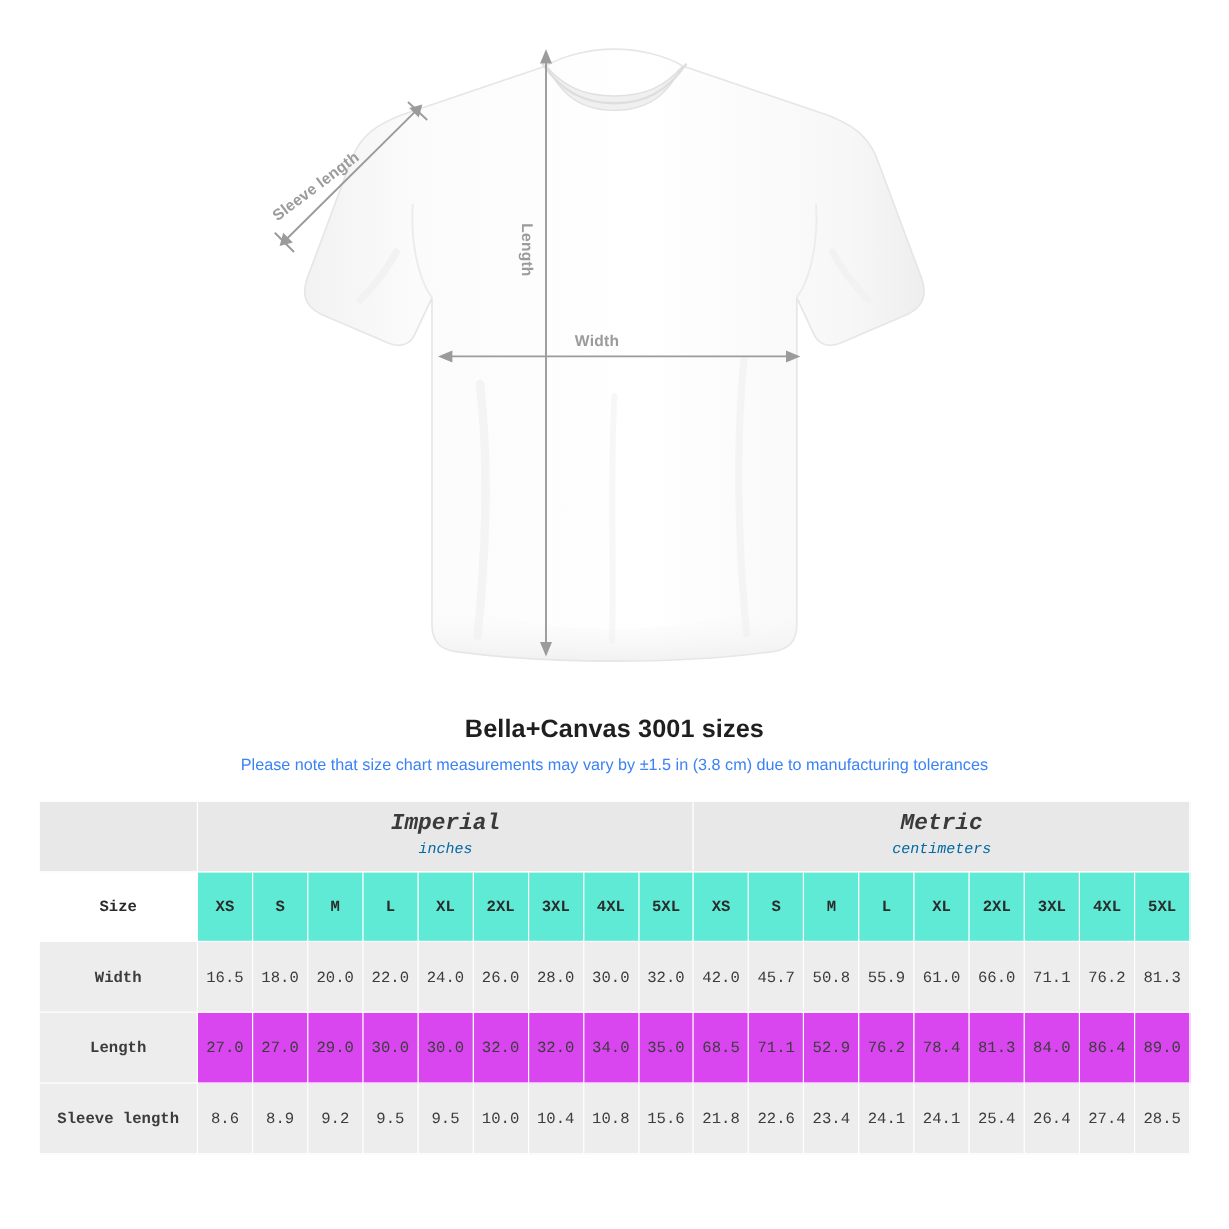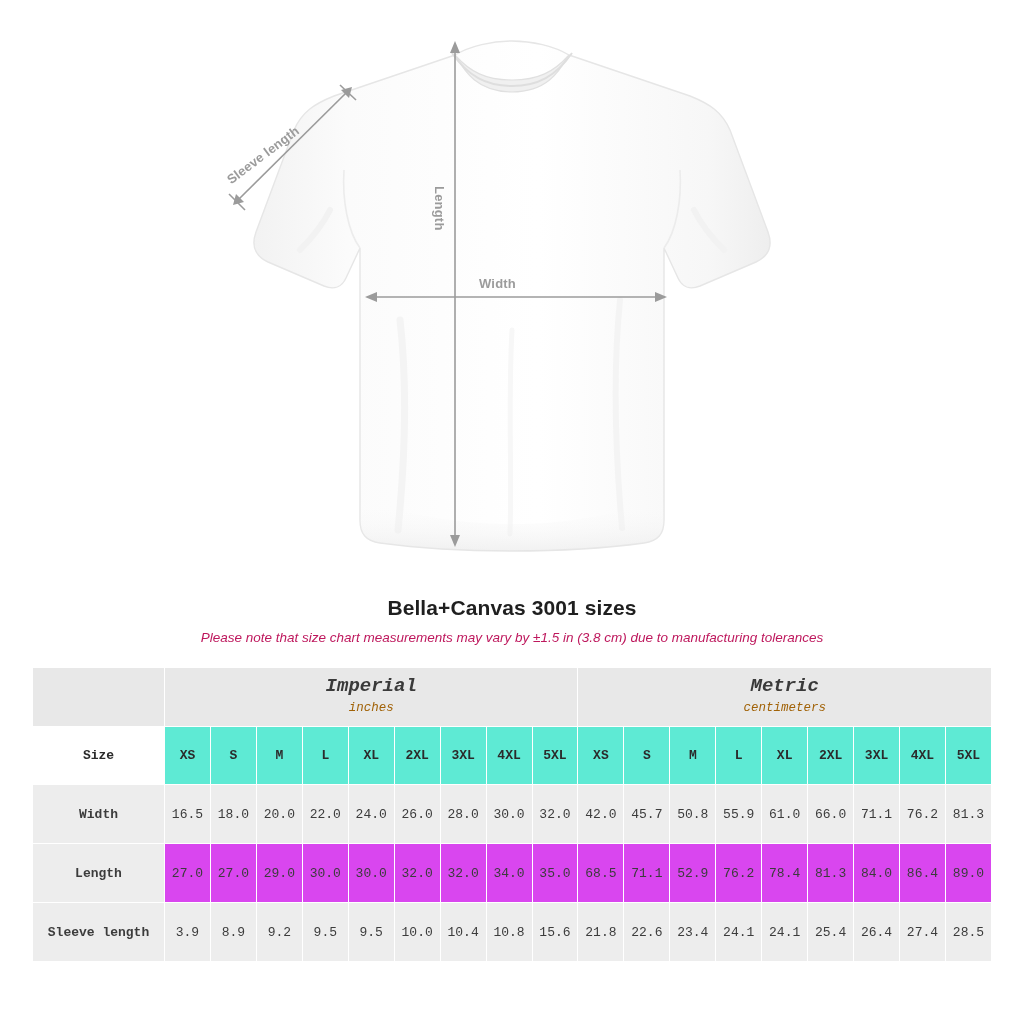--- a/index.html
+++ b/index.html
@@ -49,22 +49,21 @@
   .titles { text-align: center; margin-top: 16px; }
   .chart-title {
     font-size: 21px;
     font-weight: bold;
     color: #1f1f1f;
     letter-spacing: .1px;
   }
   .chart-note {
     margin-top: 10px;
     font-size: 13.5px;
-    font-style: italic;
-    color: #be185d;
+    color: #3b82f6;
   }
 
   
   .table-wrap {
     margin: 22px auto 0 auto;
     width: 960px;
   }
   table.size-table {
     border-collapse: collapse;
     width: 100%;
@@ -87,21 +86,21 @@
   .band-head .sys-name {
     font-size: 19px;
     font-style: italic;
     font-weight: bold;
     color: #3a3a3a;
     line-height: 1.15;
   }
   .band-head .sys-unit {
     font-size: 12.5px;
     font-style: italic;
-    color: #a16207;
+    color: #0369a1;
     line-height: 1.6;
   }
   .corner-cell { background: #e8e8e8; }
 
   tr.head-row td {
     background: #5eead4;
     font-weight: bold;
     font-size: 13px;
     color: #2b2b2b;
     height: 58px;
@@ -296,21 +295,21 @@
           <td>76.2</td>
           <td>78.4</td>
           <td>81.3</td>
           <td>84.0</td>
           <td>86.4</td>
           <td>89.0</td>
         </tr>
 
         <tr class="shade">
           <td class="rowlabel">Sleeve length</td>
-          <td>3.9</td>
+          <td>8.6</td>
           <td>8.9</td>
           <td>9.2</td>
           <td>9.5</td>
           <td>9.5</td>
           <td>10.0</td>
           <td>10.4</td>
           <td>10.8</td>
           <td>15.6</td>
           <td class="sep-left">21.8</td>
           <td>22.6</td>

